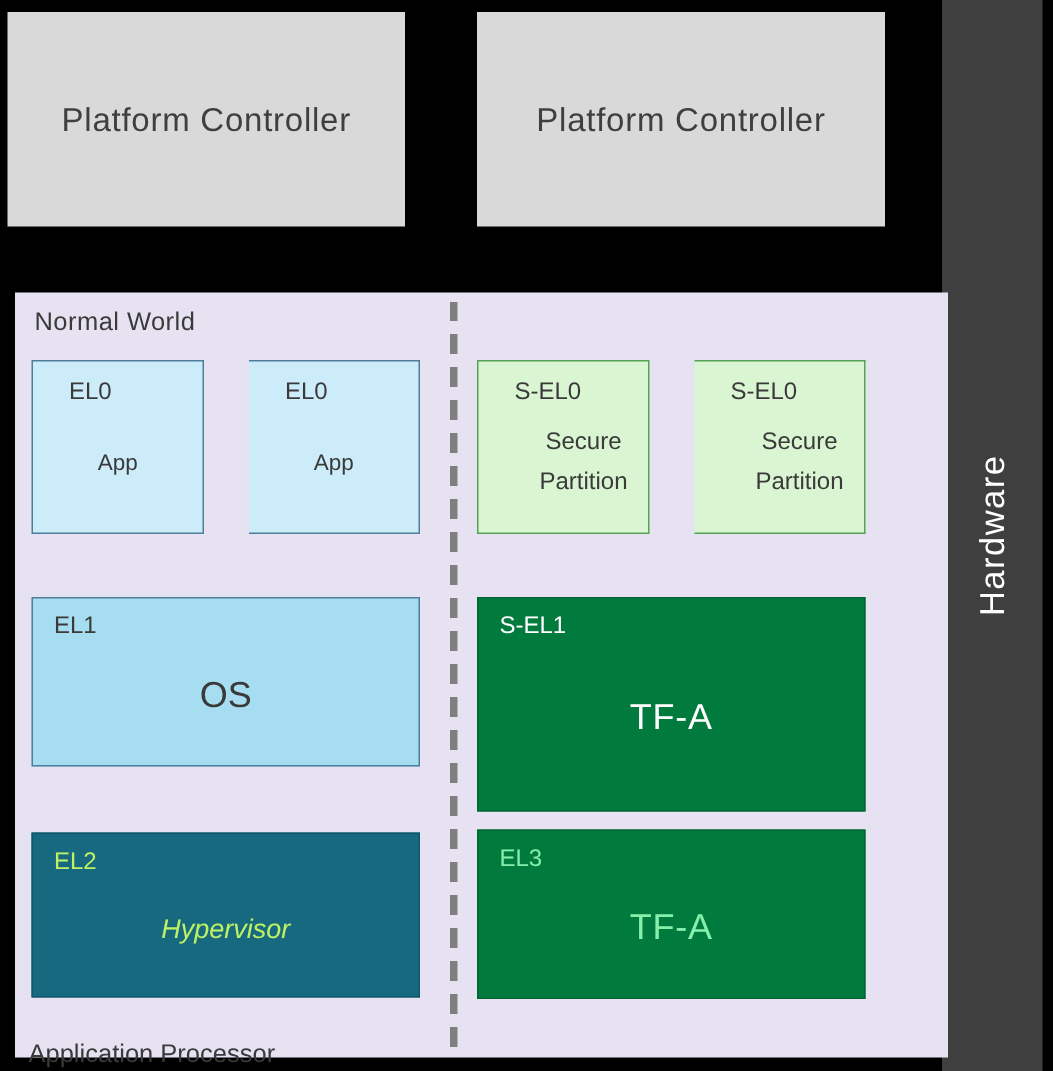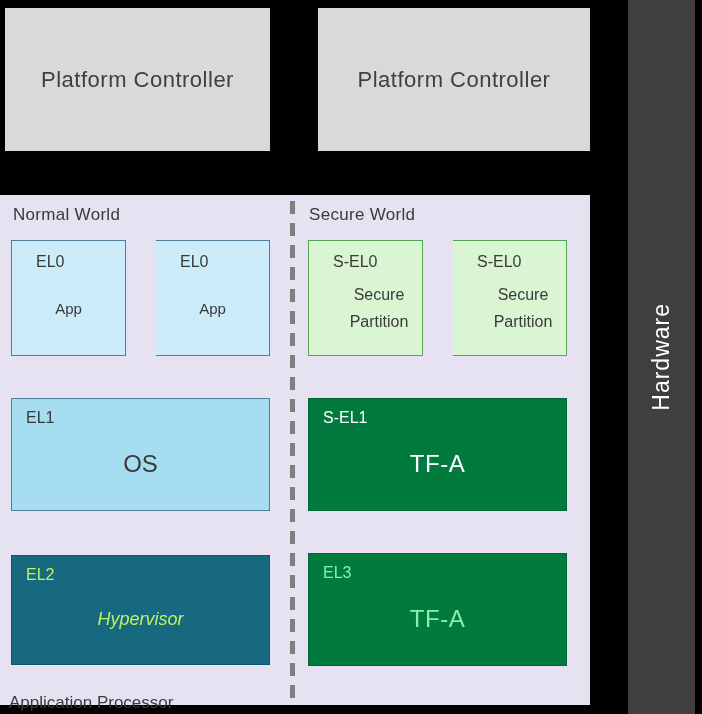--- a/index.html
+++ b/index.html
@@ -47,26 +47,27 @@
     writing-mode: vertical-rl;
     transform: rotate(180deg);
     color: #ffffff;
     font-size: 23px;
     letter-spacing: 1px;
   }
 
   
   .panel {
     position: absolute;
-    left: 0;
+    left: 10px;
     top: 195px;
     width: 590px;
     height: 510px;
     background: #e7e2f2;
     color: #333333;
+    padding-left: 32px;
   }
   .world-label {
     position: absolute;
     font-size: 17px;
     color: #3a3a3a;
     letter-spacing: 0.3px;
   }
   .normal-world-label { left: 13px;  top: 10px; }
   .secure-world-label { left: 309px; top: 10px; }
 
@@ -157,21 +158,21 @@
 
   .el2-box {
     left: 11px; top: 360px; width: 259px; height: 110px;
     background: #17697f;
     border: 1px solid #11566a;
     color: #bef264;
   }
   .el2-box .box-name { font-size: 18px; font-style: italic; }
 
   .sel1-box {
-    left: 308px; top: 203px; width: 259px; height: 113px;
+    left: 308px; top: 203px; width: 259px; height: 143px;
     background: #007a3d;
     border: 1px solid #006633;
     color: #ffffff;
   }
   .el3-box {
     left: 308px; top: 358px; width: 259px; height: 113px;
     background: #007a3d;
     border: 1px solid #006633;
     color: #86efac;
   }
@@ -191,21 +192,20 @@
   </div>
 
   <div class="hardware">
     <span class="hardware-label">Hardware</span>
   </div>
 
   <div class="panel">
 
     <div class="world-label normal-world-label">Normal World</div>
 
-    <div class="world-label secure-world-label">Secure World</div>
 
     <div class="divider"></div>
 
     <div class="box-row row-el0">
       <div class="cell blue">
         <div class="el-label">EL0</div>
         <div class="box-name">App</div>
       </div>
       <div class="cell blue">
         <div class="el-label">EL0</div>

